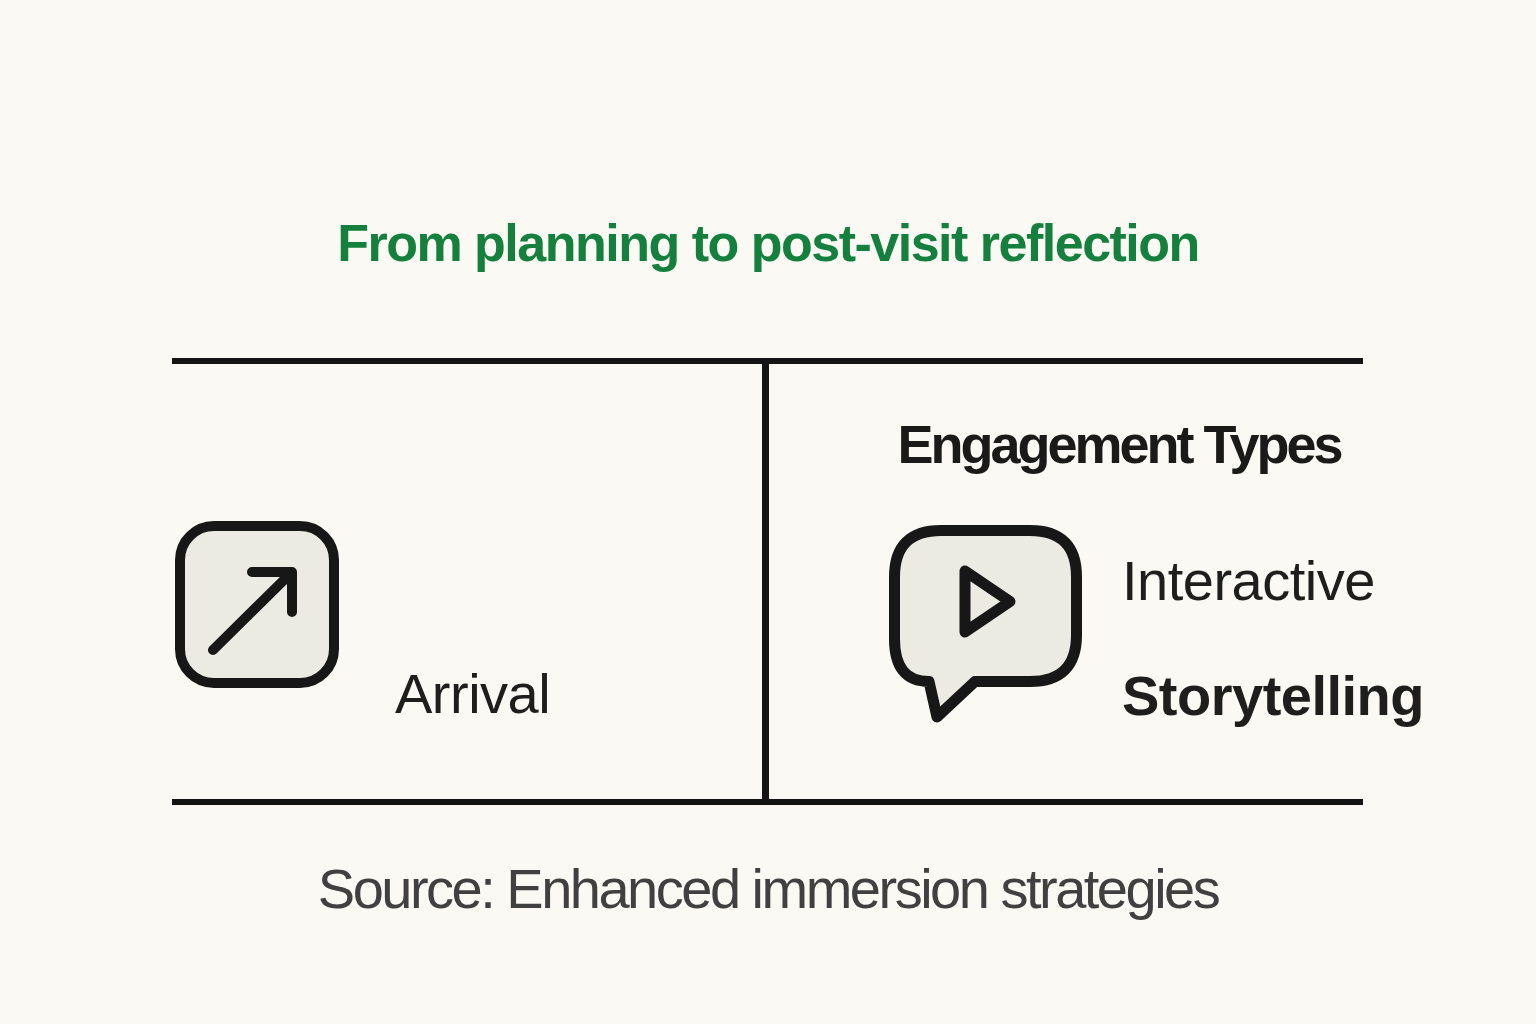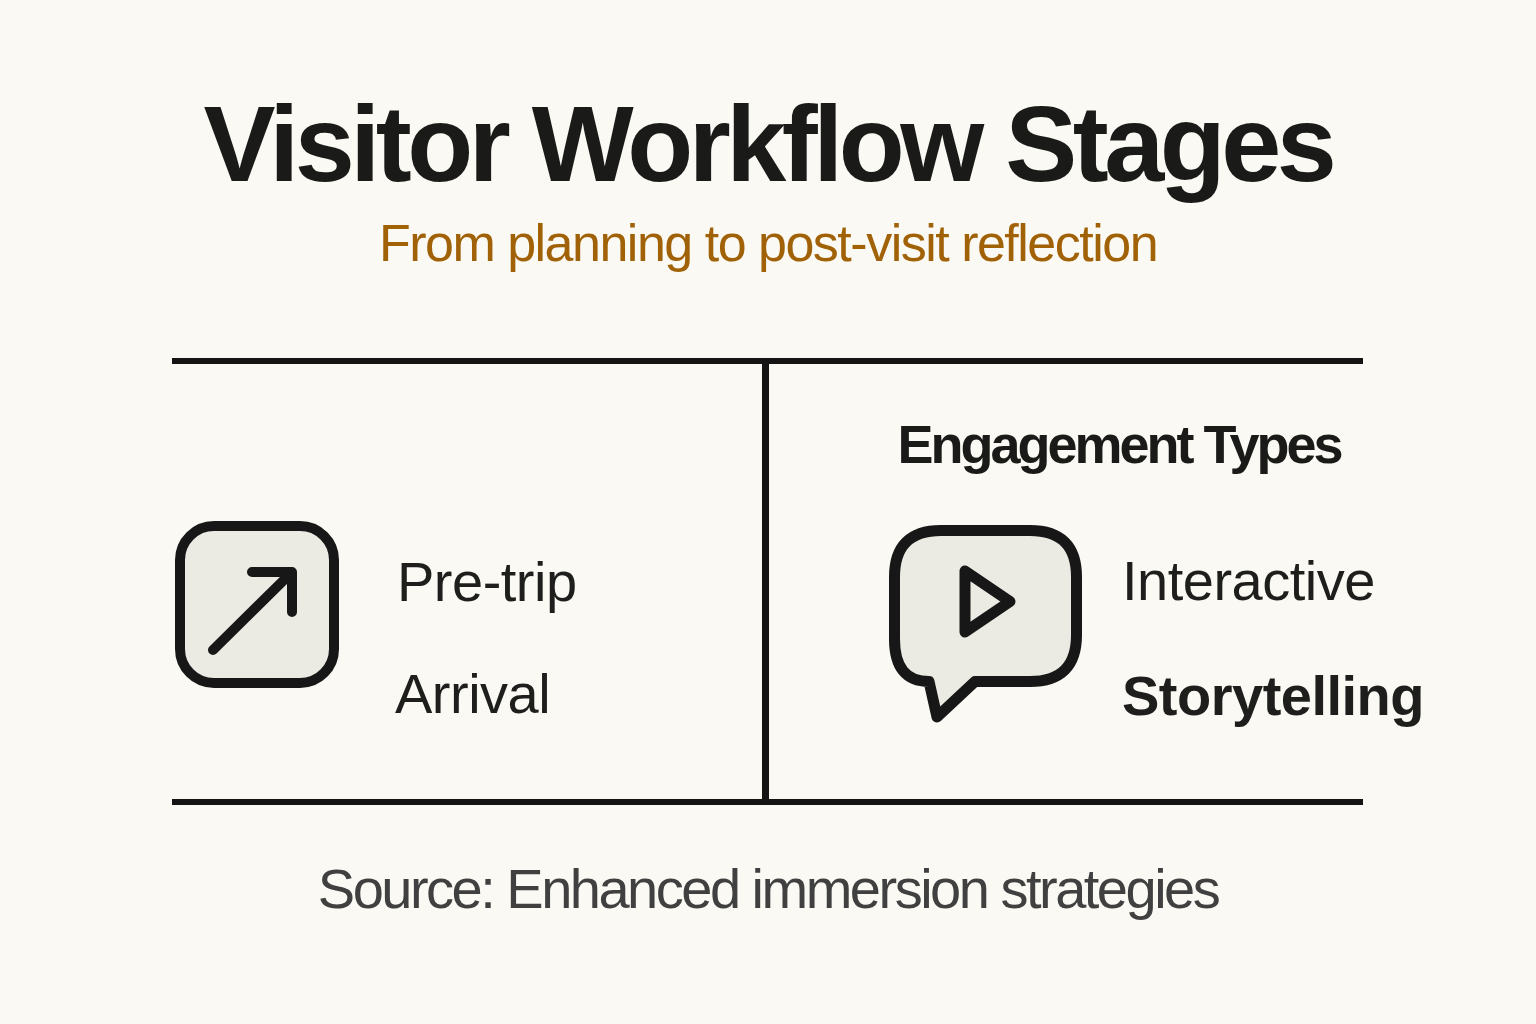--- a/index.html
+++ b/index.html
@@ -19,22 +19,22 @@
     position: absolute; top: 90px; left: 0; width: 1536px;
     margin: 0;
     text-align: center;
     font-size: 108px; font-weight: 700; letter-spacing: -4.5px;
     line-height: 1; color: #1A1A18;
     white-space: nowrap;
   }
   .subtitle {
     position: absolute; top: 217px; left: 0; width: 1536px;
     text-align: center;
-    font-size: 52px; font-weight: 400; letter-spacing: -1.5px;
-    line-height: 1; color: #a16207;
+    font-size: 52px; font-weight: 700; letter-spacing: -1.5px;
+    line-height: 1; color: #15803d;
     white-space: nowrap;
   }
   .rule {
     position: absolute; height: 6px; background: #141414;
   }
   .rule-top    { left: 172px; top: 358px; width: 1191px; }
   .rule-bottom { left: 172px; top: 799px; width: 1191px; }
   .vrule {
     position: absolute; left: 762px; top: 360px;
     width: 7px; height: 442px; background: #141414;
@@ -67,39 +67,37 @@
     font-size: 56px; font-weight: 400; letter-spacing: -2.5px;
     line-height: 1; color: #404040;
     white-space: nowrap;
   }
 </style>
 </head>
 <body>
 
 <div class="canvas">
 
-  <h1 class="title">Visitor Workflow Stages</h1>
 
   <div class="subtitle">From planning to post-visit reflection</div>
 
   <div class="rule rule-top"></div>
   <div class="vrule"></div>
   <div class="rule rule-bottom"></div>
 
   <div class="col-heading right">Engagement Types</div>
 
   <span class="icon icon-arrow">
     <svg width="164" height="167" viewBox="0 0 164 167" xmlns="http://www.w3.org/2000/svg">
       <rect x="5" y="5" width="154" height="157" rx="34" fill="#EBEAE3" stroke="#171717" stroke-width="10"></rect>
       <path d="M38 129 L112 56" fill="none" stroke="#171717" stroke-width="10" stroke-linecap="round"></path>
       <path d="M77 51 H117 V91" fill="none" stroke="#171717" stroke-width="10" stroke-linecap="round" stroke-linejoin="round"></path>
     </svg>
   </span>
 
-  <div class="item item-0-0">Pre-trip</div>
   <div class="item item-0-1">Arrival</div>
 
   <span class="icon icon-bubble">
     <svg width="194" height="200" viewBox="0 0 194 200" xmlns="http://www.w3.org/2000/svg">
       <path d="M52 5.5 H141 Q187.5 5.5 187.5 52 V110 Q187.5 156.5 141 156.5 H86 L48 192 L40 156.5 Q5.5 156.5 5.5 114 V52 Q5.5 5.5 52 5.5 Z" fill="#EBEAE3" stroke="#171717" stroke-width="11" stroke-linejoin="round"></path>
       <path d="M76 46 L76 107 L121 76.5 Z" fill="none" stroke="#171717" stroke-width="11" stroke-linecap="round" stroke-linejoin="round"></path>
     </svg>
   </span>
 
   <div class="item item-1-0">Interactive</div>

